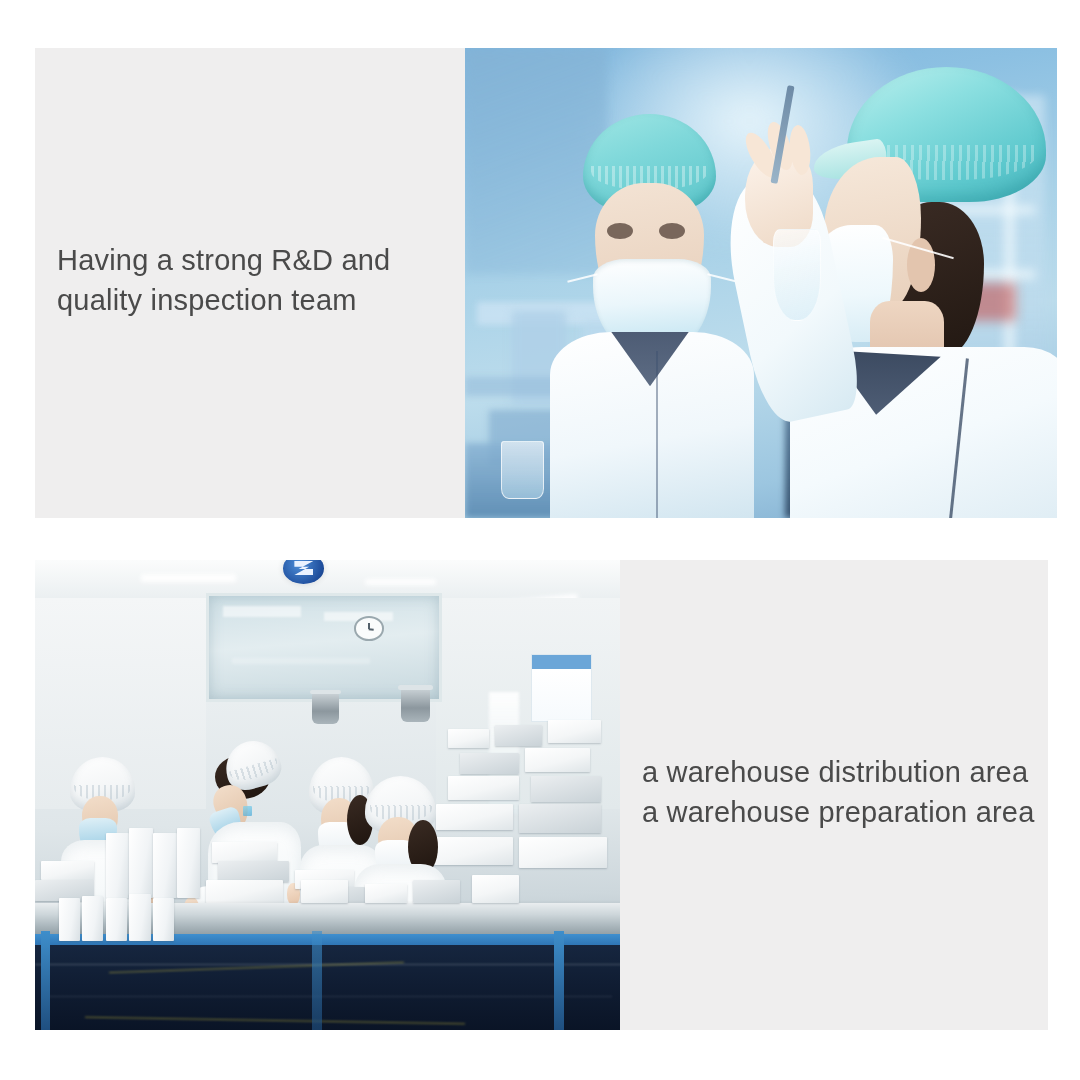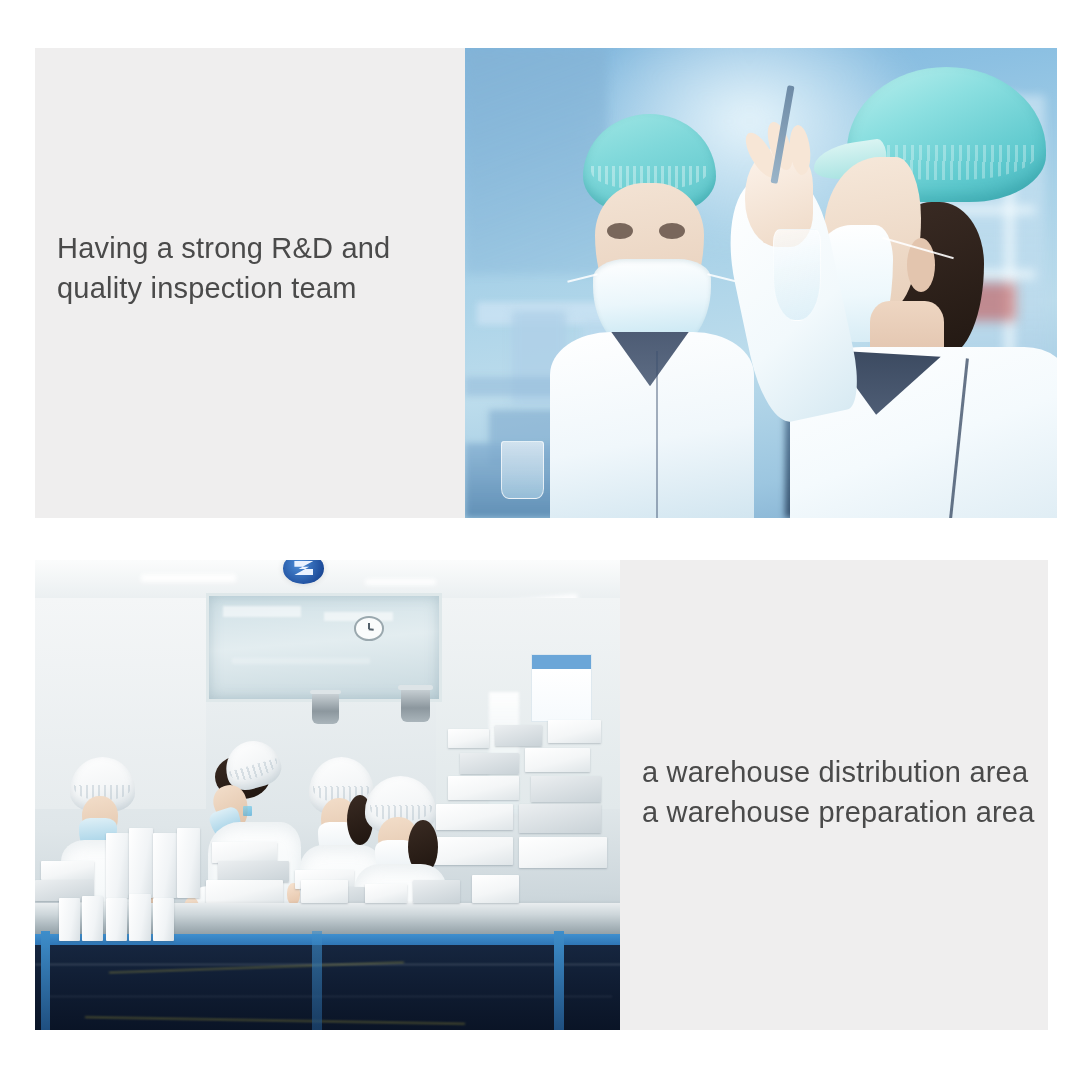--- a/index.html
+++ b/index.html
@@ -30,21 +30,21 @@
     font-size: 29px;
     line-height: 40px;
     letter-spacing: 0.2px;
     white-space: pre-line;
     font-weight: 400;
   }
 
   
   #top-gray  { left: 35px;  top: 48px;  width: 440px; height: 470px; }
   #top-photo { left: 465px; top: 48px;  width: 592px; height: 470px; }
-  #top-caption { left: 57px; top: 228px; width: 400px; }
+  #top-caption { left: 57px; top: 240px; width: 400px; }
 
   
   #bottom-photo { left: 35px;  top: 560px; width: 590px; height: 470px; }
   #bottom-gray  { left: 620px; top: 560px; width: 428px; height: 470px; }
   #bottom-caption { left: 642px; top: 752px; width: 410px; }
 
   
   .lab-scene { position:absolute; inset:0;
     background:
       linear-gradient(170deg,#7fb5dc 0%, #8cc0e2 18%, #a9d2e8 42%, #bcdcec 62%, #9cc6e0 85%, #7ba9cd 100%);

